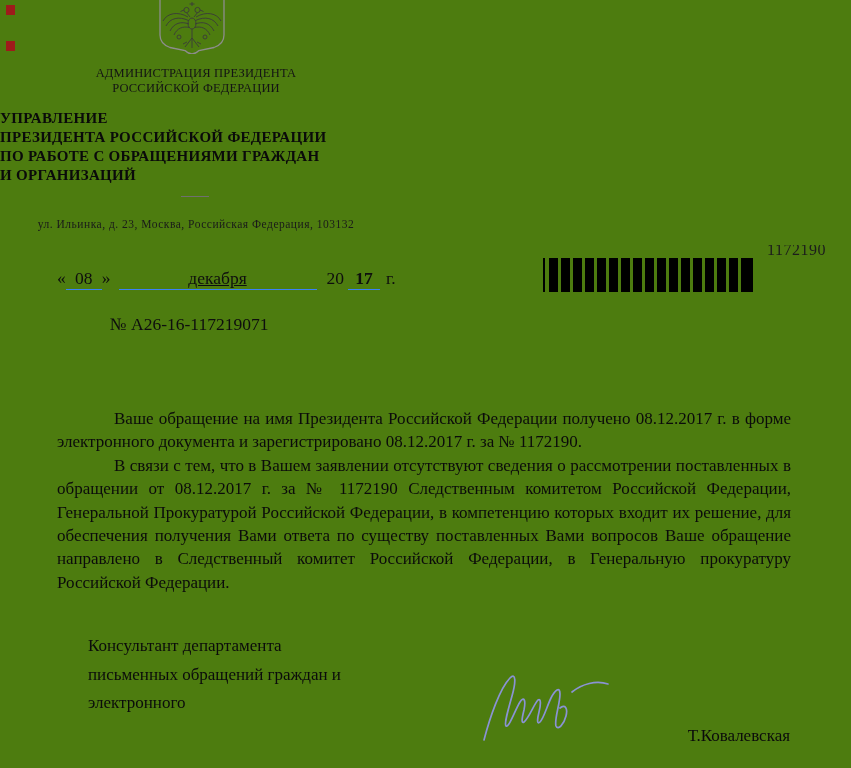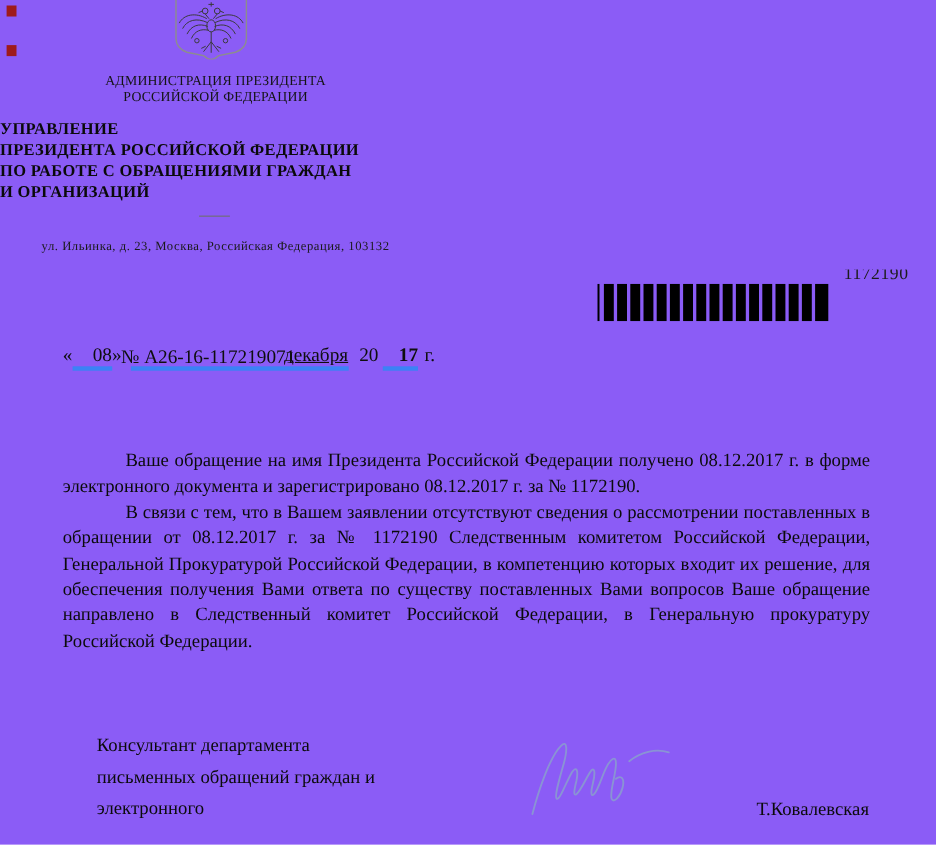--- a/index.html
+++ b/index.html
@@ -1,51 +1,51 @@
 <!DOCTYPE html>
 <html><head>
 <meta charset="utf-8">
 <style>
   html,body{margin:0;padding:0;background:#ffffff;}
-  #page{position:relative;width:851px;height:768px;background:#8b5cf6;overflow:hidden;
+  #page{position:relative;width:851px;height:768px;background:#4d7c0f;overflow:hidden;
         font-family:"Liberation Serif", serif;color:#0e0e0e;}
 
   .red-mark{position:absolute;left:6px;width:9px;height:10px;background:#9e1b1b;}
   #red-mark-1{top:5px;}
   #red-mark-2{top:41px;}
 
   #emblem{position:absolute;left:150px;top:0;width:84px;height:54px;}
 
   #agency{position:absolute;left:20px;top:66px;width:352px;text-align:center;
           font-size:12.5px;line-height:15px;letter-spacing:0.2px;color:#141414;}
   #department{position:absolute;left:0px;top:109px;width:392px;
           font-weight:bold;font-size:15px;line-height:19px;letter-spacing:0.3px;color:#0a0a0a;}
   #dept-divider{position:absolute;left:181px;top:196px;width:28px;border-top:1.5px solid #6f6f6f;}
   #address{position:absolute;left:0px;top:218px;width:392px;text-align:center;
           font-size:11.5px;letter-spacing:0.5px;color:#1a1a1a;}
 
   #date-line{position:absolute;left:57px;top:268px;font-size:17.5px;white-space:nowrap;}
-  .ul{border-bottom:4px solid #3b82f6;display:inline-block;text-align:right;margin-top:44px;}
+  .ul{border-bottom:1px solid #3b82f6;display:inline-block;text-align:center;}
   #date-day{width:36px;}
   #date-month{width:198px;margin-left:8px;text-decoration:underline;}
   #date-year{width:32px;margin-left:4px;font-weight:bold;}
   #date-era{margin-left:6px;}
   #date-century{margin-left:10px;}
 
   #doc-number{position:absolute;left:110px;top:314px;font-size:17.5px;}
 
   #barcode{position:absolute;left:543px;top:258px;width:214px;height:34px;}
   #barcode-number-clip{position:absolute;left:767px;top:245px;height:12px;overflow:hidden;}
   #barcode-number-clip span{display:block;margin-top:-4px;font-size:16px;letter-spacing:0.5px;color:#1c1c1c;}
 
   #body-text{position:absolute;left:57px;top:407px;width:734px;font-size:17px;
              line-height:23.4px;text-align:justify;color:#0b0b0b;}
   #body-text p{margin:0;text-indent:57px;}
 
-  #sig-position{position:absolute;left:88px;top:664px;width:330px;font-size:17px;line-height:28.5px;color:#0b0b0b;}
+  #sig-position{position:absolute;left:88px;top:632px;width:330px;font-size:17px;line-height:28.5px;color:#0b0b0b;}
   #signature-ink{position:absolute;left:470px;top:662px;width:170px;height:90px;}
   #sig-name{position:absolute;right:61px;top:726px;font-size:17px;color:#0b0b0b;}
 </style>
 </head>
 <body>
 
 <div id="page">
 
   <div id="red-mark-1" class="red-mark"></div>
   <div id="red-mark-2" class="red-mark"></div>

